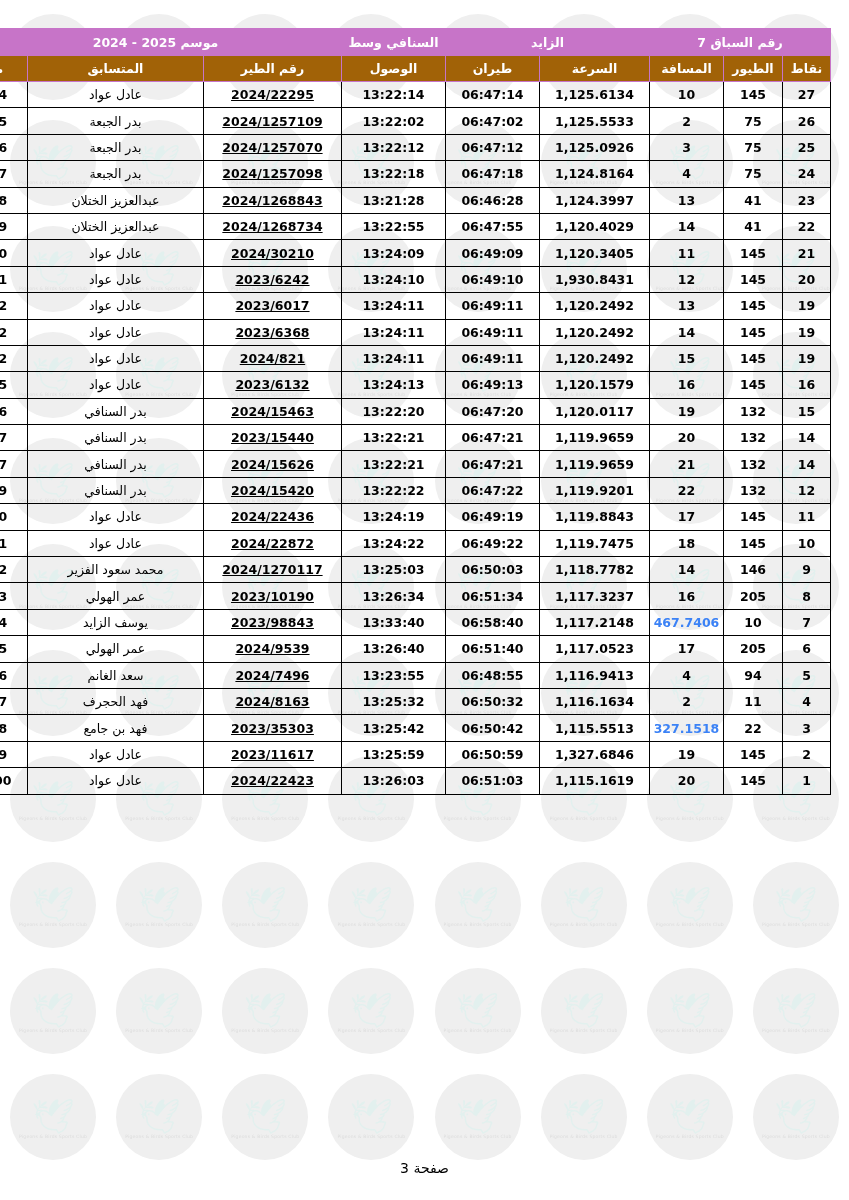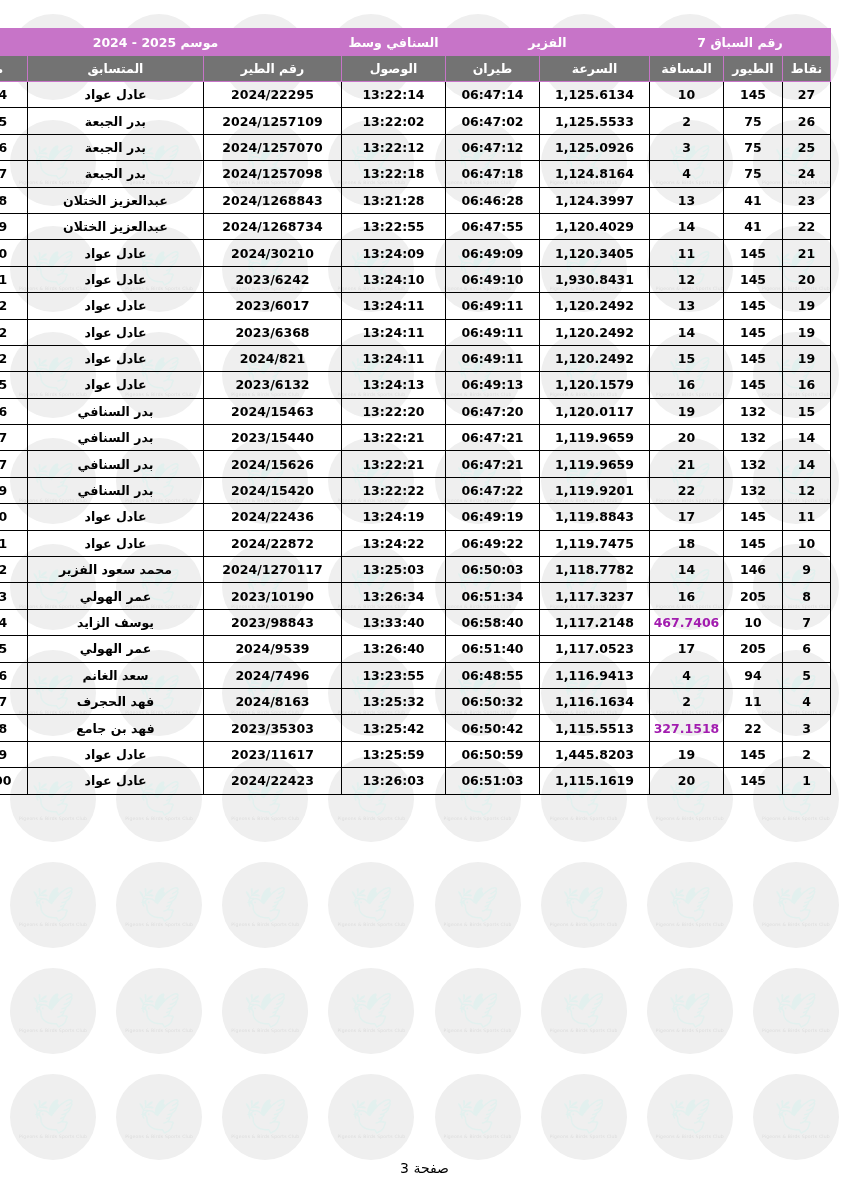--- a/index.html
+++ b/index.html
@@ -88,33 +88,33 @@
     background: #c774c8;
     color: #ffffff;
     font-weight: bold;
     font-size: 12.5px;
     border: 1px solid #c774c8;
     height: 26px;
   }
 
   
   tr.heads th {
-    background: #737373;
+    background: #a16207;
     color: #ffffff;
     font-weight: bold;
     font-size: 12.5px;
     border: 1px solid #c774c8;
     height: 25px;
   }
 
   tbody td { font-weight: bold; }
-  td.name { font-weight: bold; font-size: 12.5px; }
-  td.ring { font-weight: bold; font-size: 12px; }
+  td.name { font-weight: normal; font-size: 12.5px; }
+  td.ring { font-weight: bold; font-size: 12px; text-decoration: underline; }
   td.num { font-weight: bold; }
-  td.dist.hl { color: #a21caf; }
+  td.dist.hl { color: #3b82f6; }
 
   
   col.c-m      { width: 58px; }
   col.c-name   { width: 176px; }
   col.c-ring   { width: 138px; }
   col.c-arr    { width: 104px; }
   col.c-fly    { width: 94px; }
   col.c-speed  { width: 110px; }
   col.c-dist   { width: 74px; }
   col.c-birds  { width: 59px; }
@@ -500,21 +500,21 @@
         <col class="c-speed">
       <col class="c-fly">
         <col class="c-arr">
         <col class="c-ring">
         <col class="c-name">
         <col class="c-m">
     </colgroup>
     <thead>
       <tr class="banner">
         <th colspan="3">رقم السباق  7</th>
-        <th colspan="2">الفزير</th>
+        <th colspan="2">الزايد</th>
         <th colspan="1">السنافي وسط</th>
         <th colspan="3">موسم 2025 - 2024</th>
       </tr>
       <tr class="heads">
         <th>نقاط</th>
         <th>الطيور</th>
         <th>المسافة</th>
         <th>السرعة</th>
         <th>طيران</th>
         <th>الوصول</th>
@@ -796,21 +796,21 @@
           <td class="num">06:50:42</td>
           <td class="num">13:25:42</td>
           <td class="ring">2023/35303</td>
           <td class="name">فهد بن جامع</td>
           <td class="num">98</td>
         </tr>
         <tr>
           <td class="num">2</td>
           <td class="num">145</td>
           <td class="dist num">19</td>
-          <td class="num">1,445.8203</td>
+          <td class="num">1,327.6846</td>
           <td class="num">06:50:59</td>
           <td class="num">13:25:59</td>
           <td class="ring">2023/11617</td>
           <td class="name">عادل عواد</td>
           <td class="num">99</td>
         </tr>
         <tr>
           <td class="num">1</td>
           <td class="num">145</td>
           <td class="dist num">20</td>

